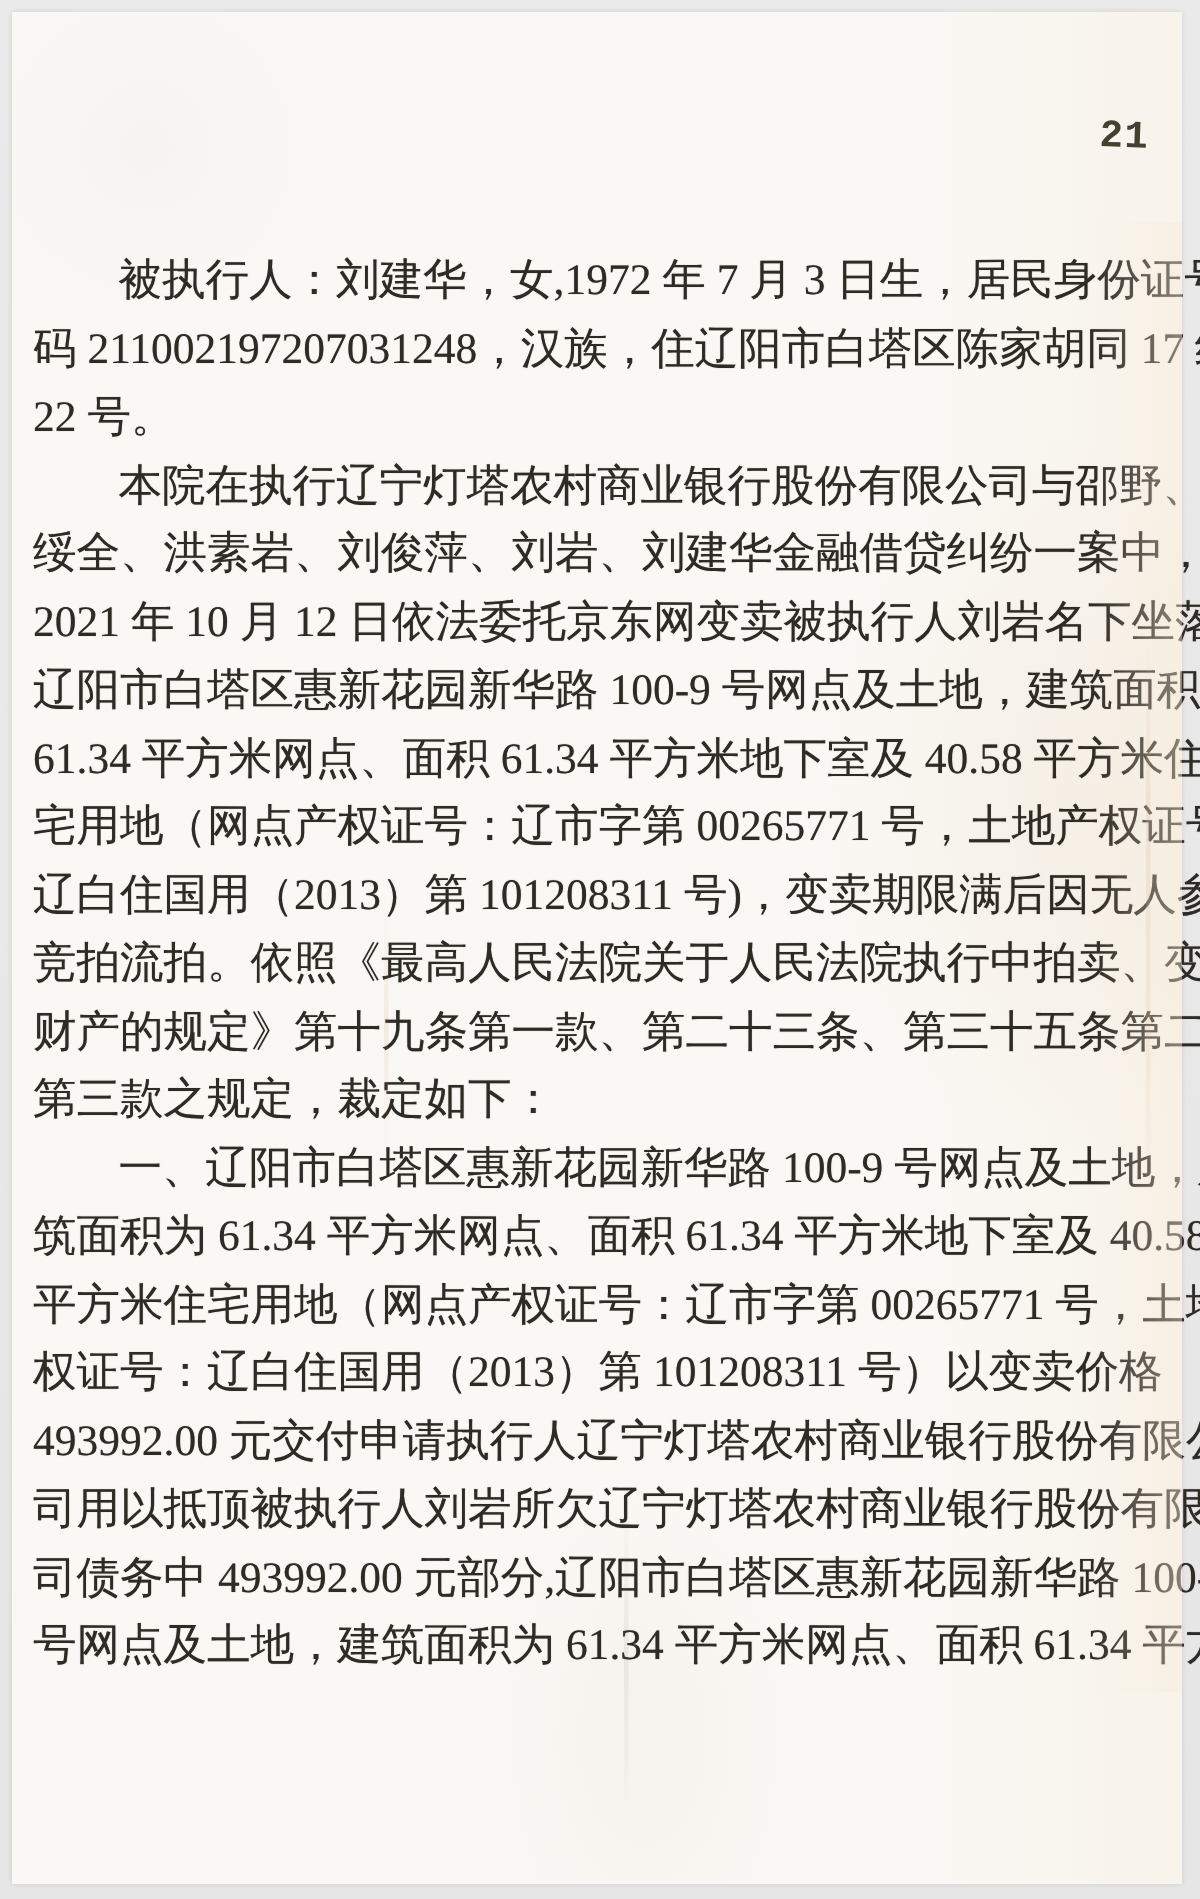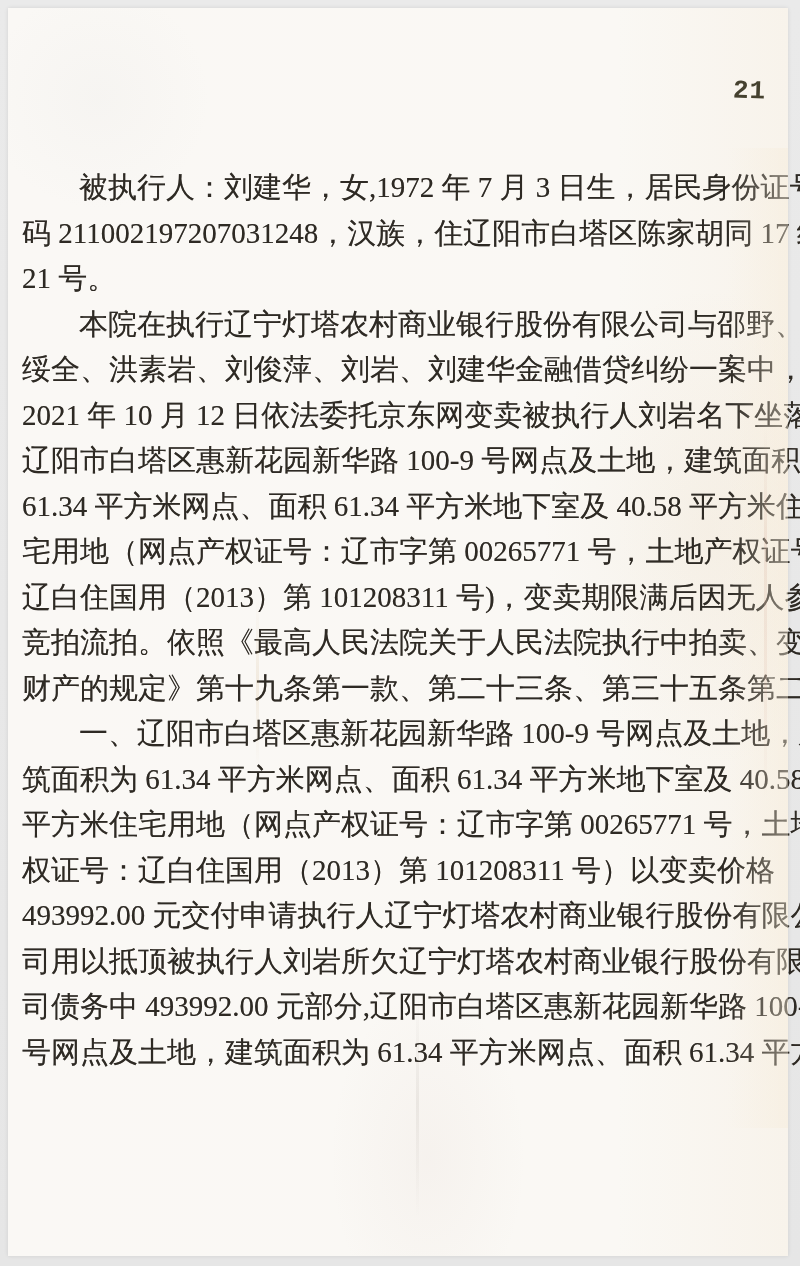--- a/index.html
+++ b/index.html
@@ -84,30 +84,31 @@
 </head>
 <body>
 
 <div class="scan">
   <div class="paper">
     <div class="page-number">21</div>
 
     <div class="content">
       <div class="line indent">被执行人：刘建华，女,1972 年 7 月 3 日生，居民身份证号</div>
       <div class="line">码 211002197207031248，汉族，住辽阳市白塔区陈家胡同 17 组</div>
-      <div class="line pend">21 号。</div>
+      <div class="line pend">22 号。</div>
       <div class="line indent">本院在执行辽宁灯塔农村商业银行股份有限公司与邵野、郑</div>
       <div class="line">绥全、洪素岩、刘俊萍、刘岩、刘建华金融借贷纠纷一案中，于</div>
       <div class="line">2021 年 10 月 12 日依法委托京东网变卖被执行人刘岩名下坐落于</div>
       <div class="line">辽阳市白塔区惠新花园新华路 100-9 号网点及土地，建筑面积为</div>
       <div class="line">61.34 平方米网点、面积 61.34 平方米地下室及 40.58 平方米住</div>
       <div class="line">宅用地（网点产权证号：辽市字第 00265771 号，土地产权证号：</div>
       <div class="line">辽白住国用（2013）第 101208311 号)，变卖期限满后因无人参与</div>
       <div class="line">竞拍流拍。依照《最高人民法院关于人民法院执行中拍卖、变卖</div>
       <div class="line">财产的规定》第十九条第一款、第二十三条、第三十五条第二款、</div>
+      <div class="line pend">第三款之规定，裁定如下：</div>
       <div class="line indent">一、辽阳市白塔区惠新花园新华路 100-9 号网点及土地，建</div>
       <div class="line">筑面积为 61.34 平方米网点、面积 61.34 平方米地下室及 40.58</div>
       <div class="line">平方米住宅用地（网点产权证号：辽市字第 00265771 号，土地产</div>
       <div class="line">权证号：辽白住国用（2013）第 101208311 号）以变卖价格</div>
       <div class="line">493992.00 元交付申请执行人辽宁灯塔农村商业银行股份有限公</div>
       <div class="line">司用以抵顶被执行人刘岩所欠辽宁灯塔农村商业银行股份有限公</div>
       <div class="line">司债务中 493992.00 元部分,辽阳市白塔区惠新花园新华路 100-9</div>
       <div class="line">号网点及土地，建筑面积为 61.34 平方米网点、面积 61.34 平方</div>
     </div>
 

